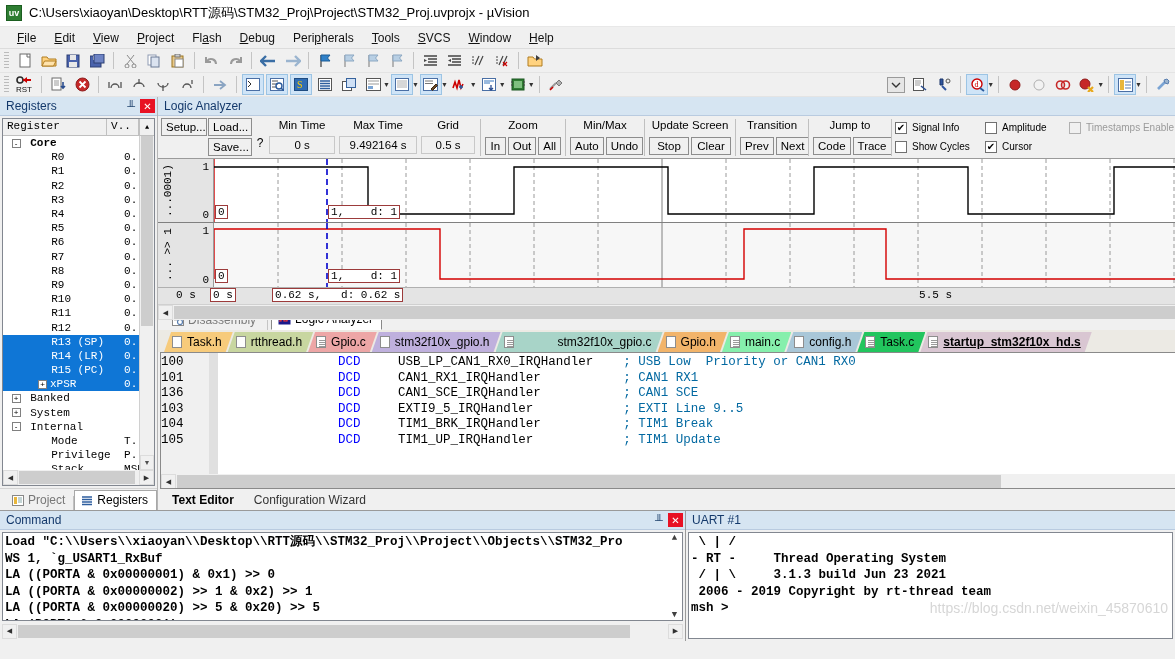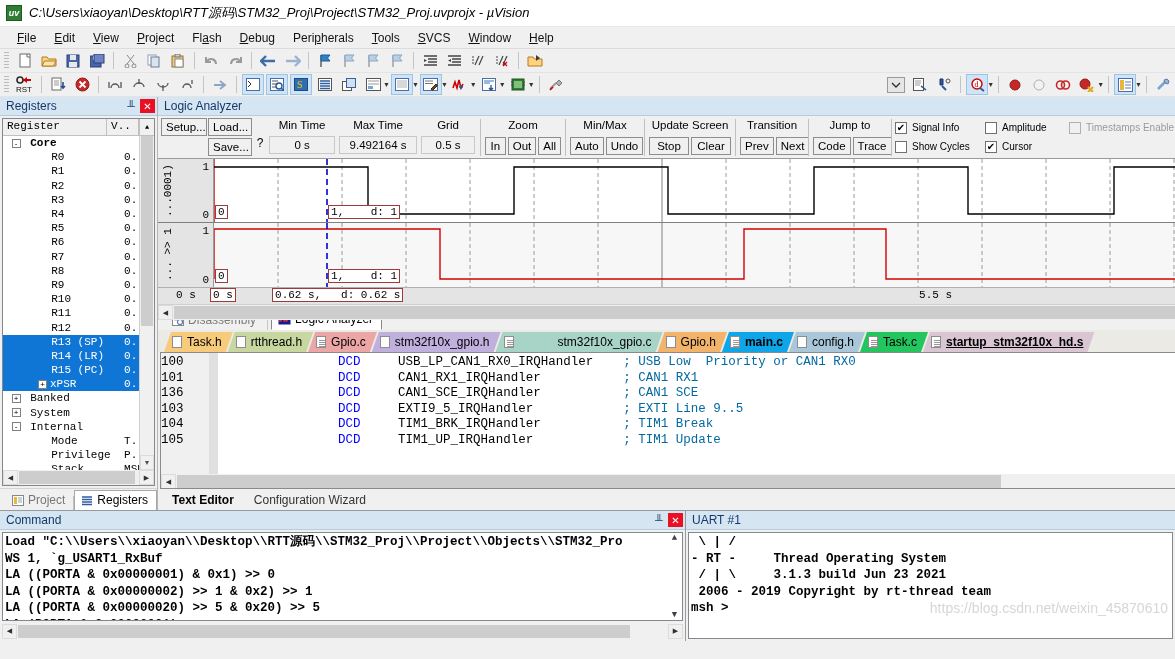--- a/index.html
+++ b/index.html
@@ -10,21 +10,20 @@
     font-size:12px;
     background:#f0f0f0;
     overflow:hidden;
     color:#000;
   }
   
   #titlebar {
     height:27px; background:#ffffff;
     display:flex; align-items:center; padding-left:6px;
     border-bottom:1px solid #e8e8e8;
-    font-style:italic;
   }
   #app-logo {
     width:16px; height:16px; background:#2e7d32;
     color:#fff; font-size:9px; font-weight:bold;
     display:flex; align-items:center; justify-content:center;
     margin-right:7px; font-family:"Liberation Sans",sans-serif;
     border:1px solid #1b5e20;
   }
   #title-text { font-size:13px; color:#000; white-space:nowrap; }
 
@@ -956,21 +955,21 @@
           <span>stm32f10x_gpio.h</span>
         </div>
         <div class="ftab" style="background: rgb(168, 212, 200); gap: 44px;">
           <span class="fileicon lines"></span>
           <span>stm32f10x_gpio.c</span>
         </div>
         <div class="ftab" style="background: rgb(242, 180, 106);">
           <span class="fileicon"></span>
           <span>Gpio.h</span>
         </div>
-        <div class="ftab" style="background: #0ea5e9; font-weight: bold;">
+        <div class="ftab" style="background: #86efac;">
           <span class="fileicon lines"></span>
           <span>main.c</span>
         </div>
         <div class="ftab" style="background: rgb(169, 199, 216);">
           <span class="fileicon"></span>
           <span>config.h</span>
         </div>
         <div class="ftab" style="background: #22c55e; justify-content: space-between;">
           <span class="fileicon lines"></span>
           <span>Task.c</span>

